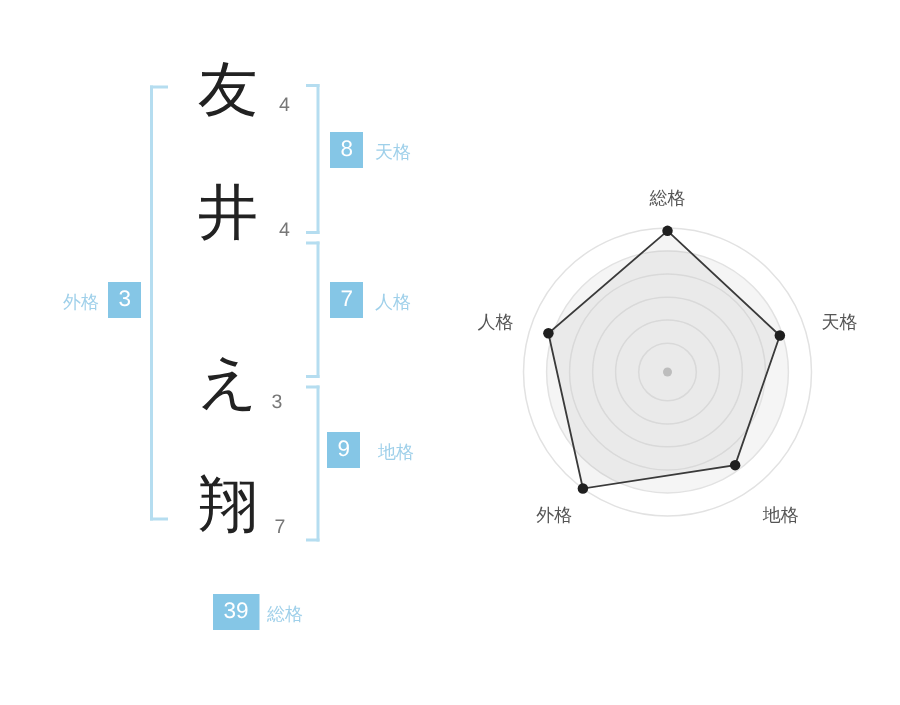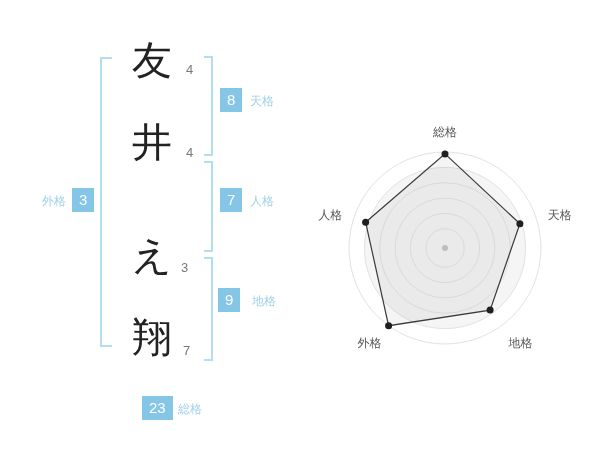--- a/index.html
+++ b/index.html
@@ -79,21 +79,21 @@
 
   <div class="kaku-box" style="left:220px;top:88px">8</div>
   <div class="kaku-label" style="left:250px;top:95px">天格</div>
 
   <div class="kaku-box" style="left:220px;top:188px">7</div>
   <div class="kaku-label" style="left:250px;top:195px">人格</div>
 
   <div class="kaku-box" style="left:218px;top:288px">9</div>
   <div class="kaku-label" style="left:252px;top:295px">地格</div>
 
-  <div class="kaku-box" style="left:142px;top:396px">23</div>
+  <div class="kaku-box" style="left:142px;top:396px">39</div>
   <div class="kaku-label" style="left:178px;top:403px">総格</div>
 
   <div id="radar-wrap">
     <svg id="radar-svg" width="280" height="265" viewBox="0 0 280 265">
       <g>
           <circle cx="140" cy="130" r="96.0" class="ring"></circle>
           <circle cx="140" cy="130" r="80.6" class="ring ring-fill"></circle>
           <circle cx="140" cy="130" r="65.3" class="ring"></circle>
           <circle cx="140" cy="130" r="49.9" class="ring"></circle>
           <circle cx="140" cy="130" r="34.6" class="ring"></circle>

